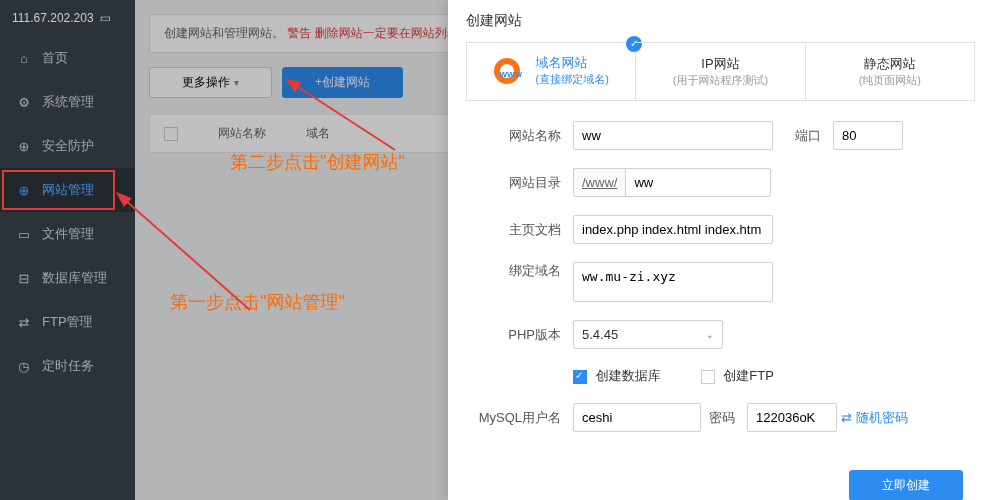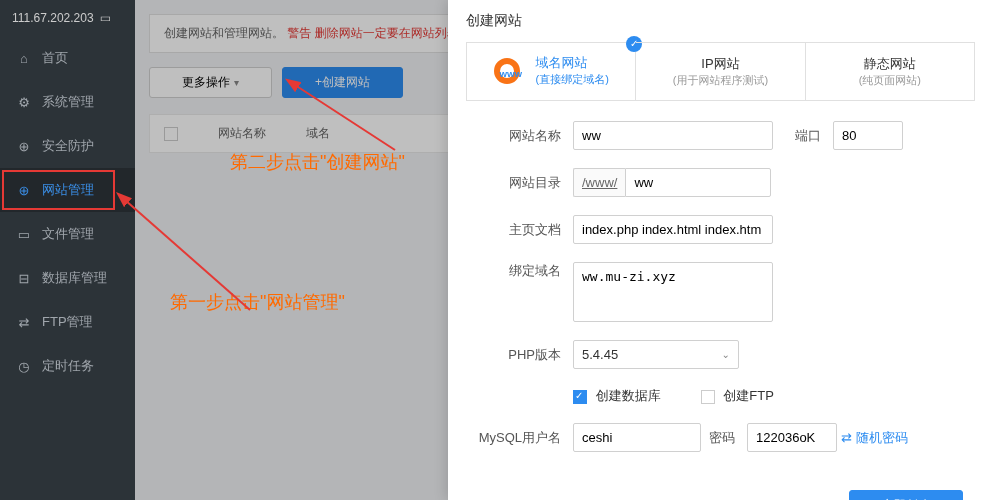--- a/index.html
+++ b/index.html
@@ -31,21 +31,21 @@
 .tab .t-main { font-size: 13px; }
 .tab .t-sub { font-size: 11px; color: #999; }
 .tab.active .t-sub { color: #2d8cf0; }
 .www-badge { display: inline-block; width: 26px; height: 26px; border: 6px solid #f97316; border-radius: 50%; color: #2d8cf0; font-size: 8px; line-height: 22px; margin-right: 12px; font-weight: bold; vertical-align: middle; }
 .tab.active .t-wrap { display: inline-flex; align-items: center; gap: 4px; }
 .tab.active .t-text { display: inline-flex; flex-direction: column; text-align: left; line-height: 1.3; }
 .form { padding: 20px 30px 10px; }
 .row { display: flex; align-items: center; margin-bottom: 18px; }
 .row label { width: 95px; text-align: right; padding-right: 12px; font-size: 13px; color: #555; }
 .row input[type=text], .row .select, .row textarea { border: 1px solid #d0d0d0; padding: 6px 8px; font-size: 13px; border-radius: 2px; }
-.row textarea { resize: none; height: 60px; }
+.row textarea { resize: none; height: 40px; }
 .prefix { border: 1px solid #d0d0d0; padding: 6px 8px; background: #fafafa; border-right: none; border-radius: 2px 0 0 2px; font-size: 13px; color: #666; text-decoration: underline; }
 .select { display: inline-flex; align-items: center; justify-content: space-between; cursor: pointer; }
 .chev { font-size: 10px; color: #888; }
 .chk2 { width: 14px; height: 14px; border: 1px solid #ccc; display: inline-block; vertical-align: middle; margin-right: 5px; }
 .chk2.checked { background: #2d8cf0; border-color: #2d8cf0; position: relative; }
 .chk2.checked::after { content: "✓"; color: #fff; font-size: 10px; position: absolute; top: -1px; left: 1px; }
 .swap { color: #2d8cf0; font-size: 13px; margin: 0 4px; }
 .link { color: #2d8cf0; font-size: 13px; cursor: pointer; }
 .footer { padding: 10px 30px; text-align: right; }
 .arrow { position: absolute; pointer-events: none; }
@@ -171,21 +171,21 @@
     <div class="row">
       <label>主页文档</label>
       <input type="text" style="width: 200px;" value="index.php index.html index.htm index">
     </div>
     <div class="row" style="align-items:flex-start">
       <label>绑定域名</label>
       <textarea style="width: 200px;">ww.mu-zi.xyz</textarea>
     </div>
     <div class="row">
       <label>PHP版本</label>
-      <div class="select" style="width:166px">
+      <div class="select" style="width:150px">
         <span>5.4.45</span>
         <span class="chev">⌄</span>
       </div>
     </div>
     <div class="row">
       <label></label>
       <span style="margin-right:40px">
         <span class="chk2 checked"></span>
         <span>创建数据库</span>
       </span>

